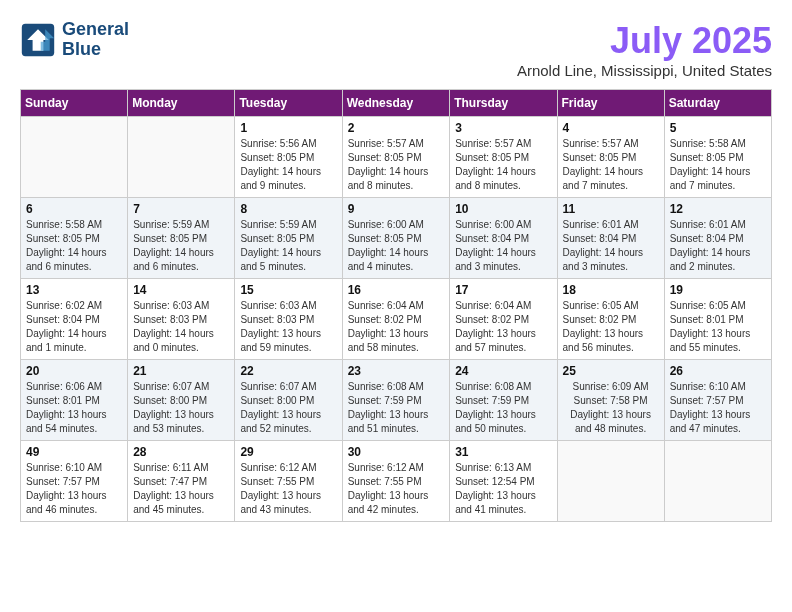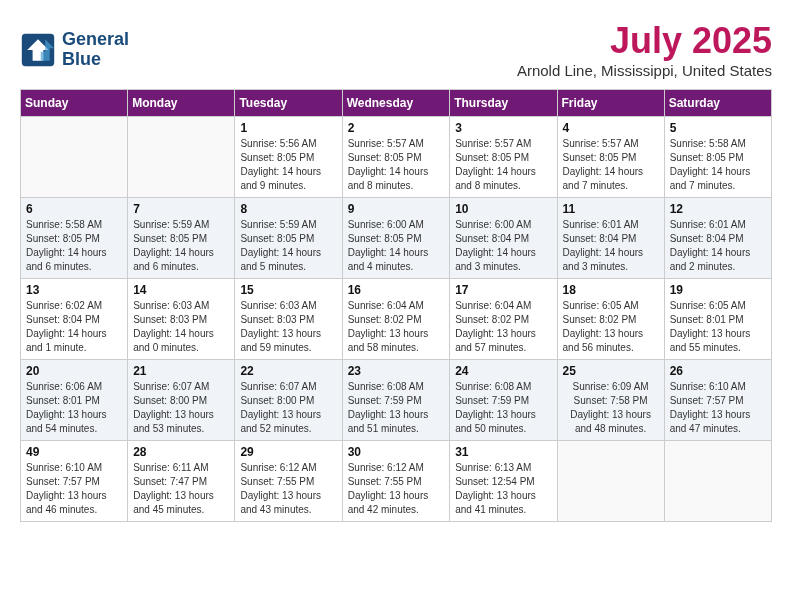--- a/index.html
+++ b/index.html
@@ -6,21 +6,21 @@
     body {
       font-family: Arial, sans-serif;
       background: #fff;
       width: 792px;
       min-height: 612px;
       padding: 20px;
     }
     .header-area {
       display: flex;
       justify-content: space-between;
-      align-items: center;
+      align-items: flex-start;
       margin-bottom: 10px;
     }
     .logo {
       display: flex;
       align-items: center;
       gap: 6px;
     }
     .logo-text {
       font-size: 18px;
       font-weight: bold;
@@ -34,21 +34,21 @@
     .logo-icon {
       width: 36px;
       height: 36px;
     }
     .title-area {
       text-align: right;
     }
     .month-title {
       font-size: 36px;
       font-weight: bold;
-      color: #be185d;
+      color: #8b5cf6;
     }
     .location {
       font-size: 15px;
       color: #333;
       margin-left: 43px;
     }
     .calendar {
       width: 100%;
       border-collapse: collapse;
       font-size: 11px;

